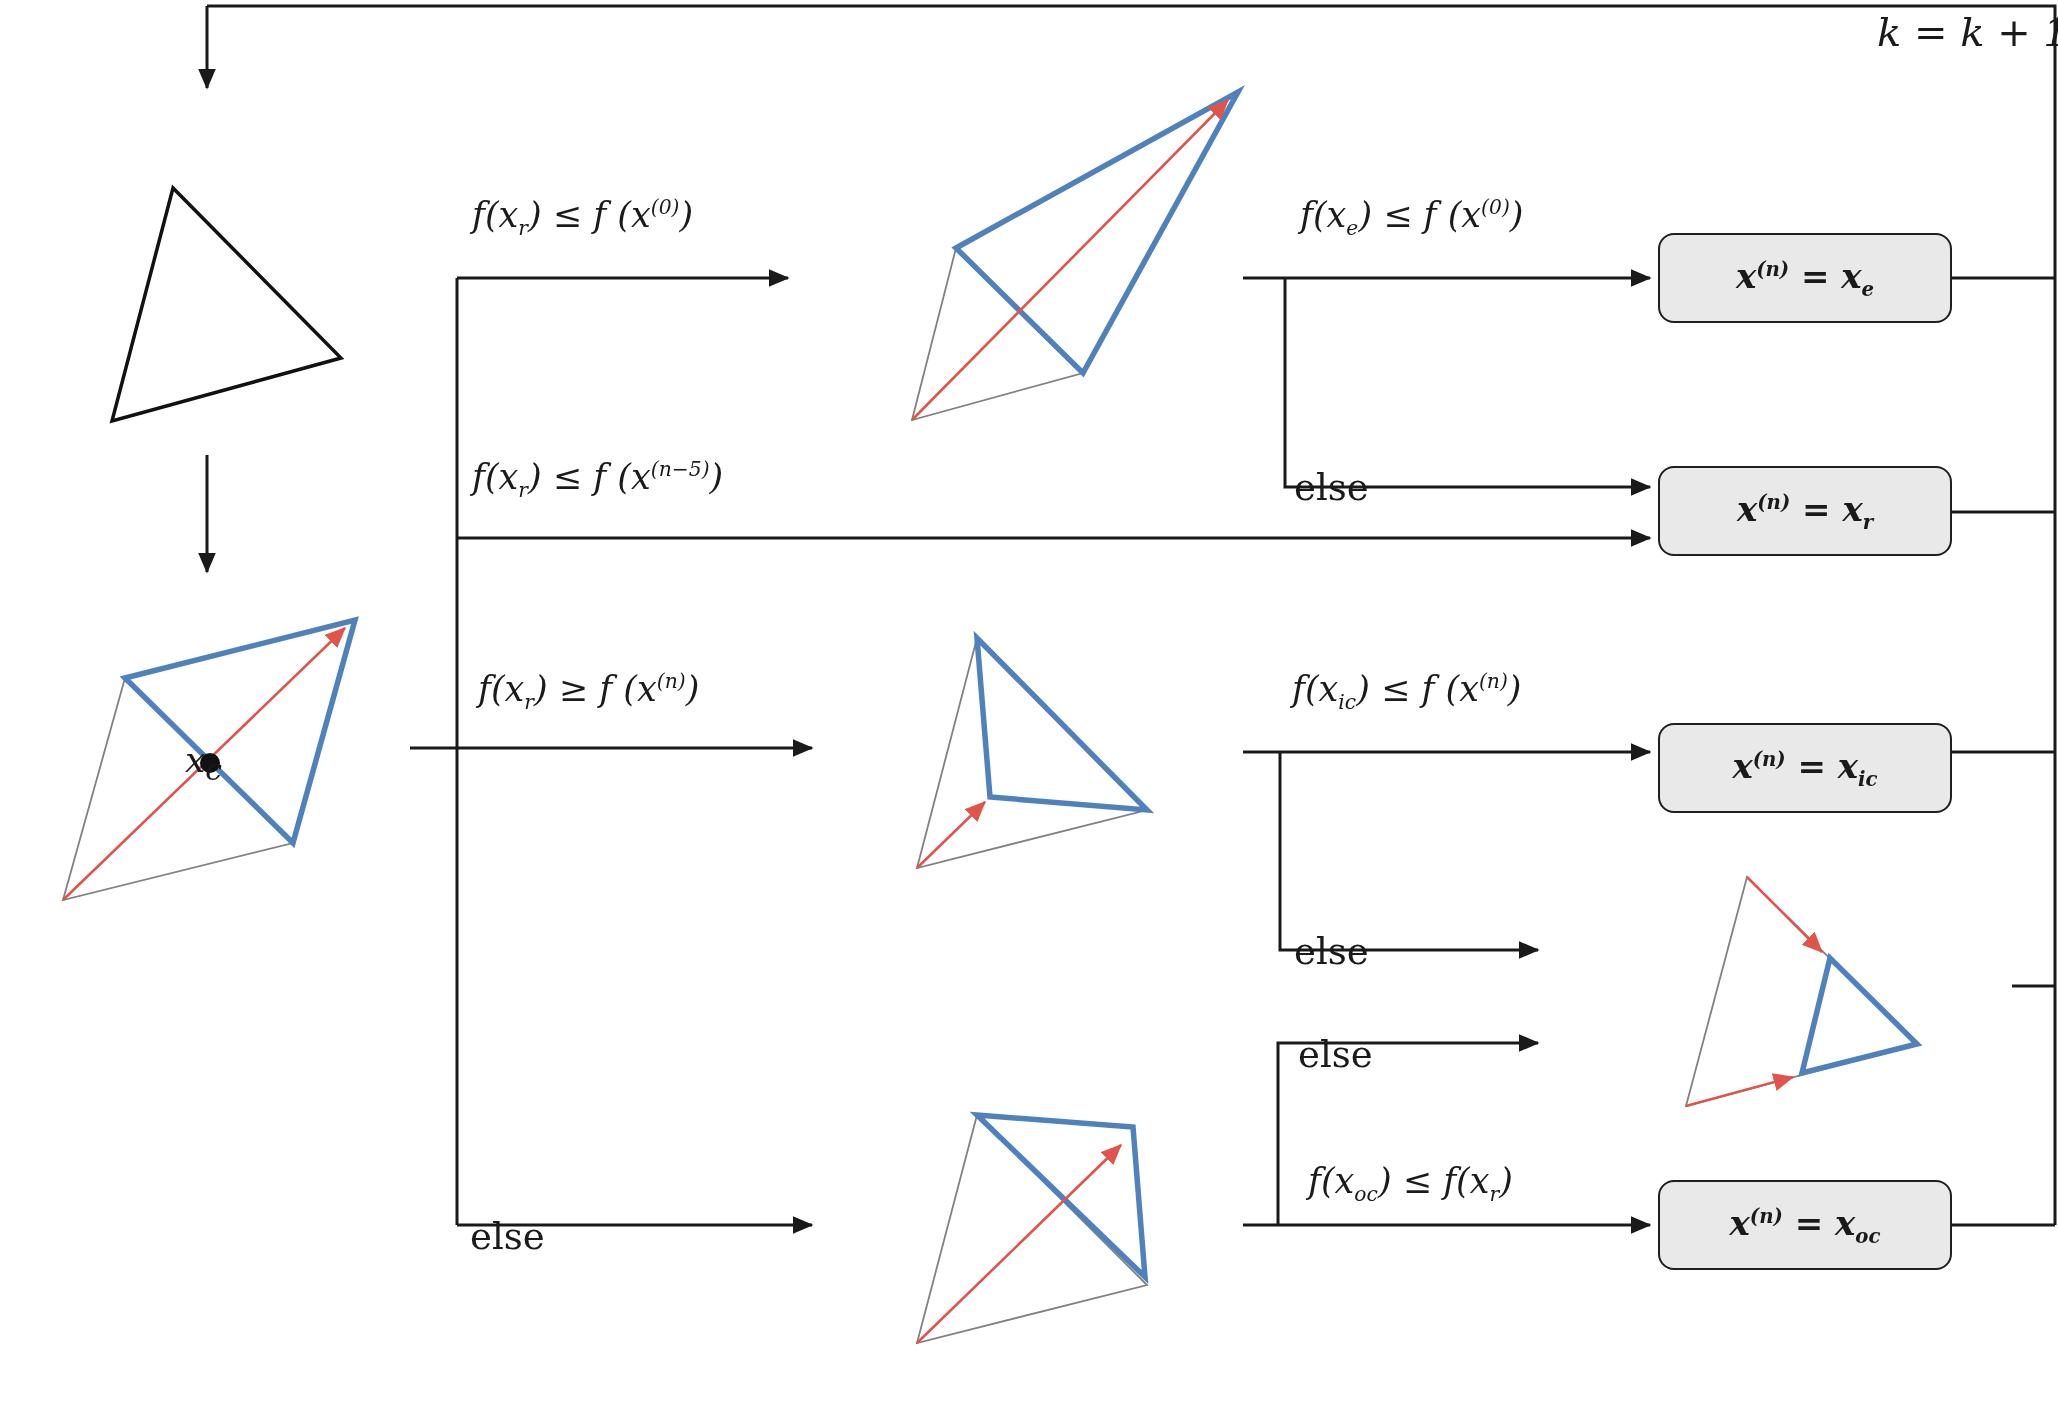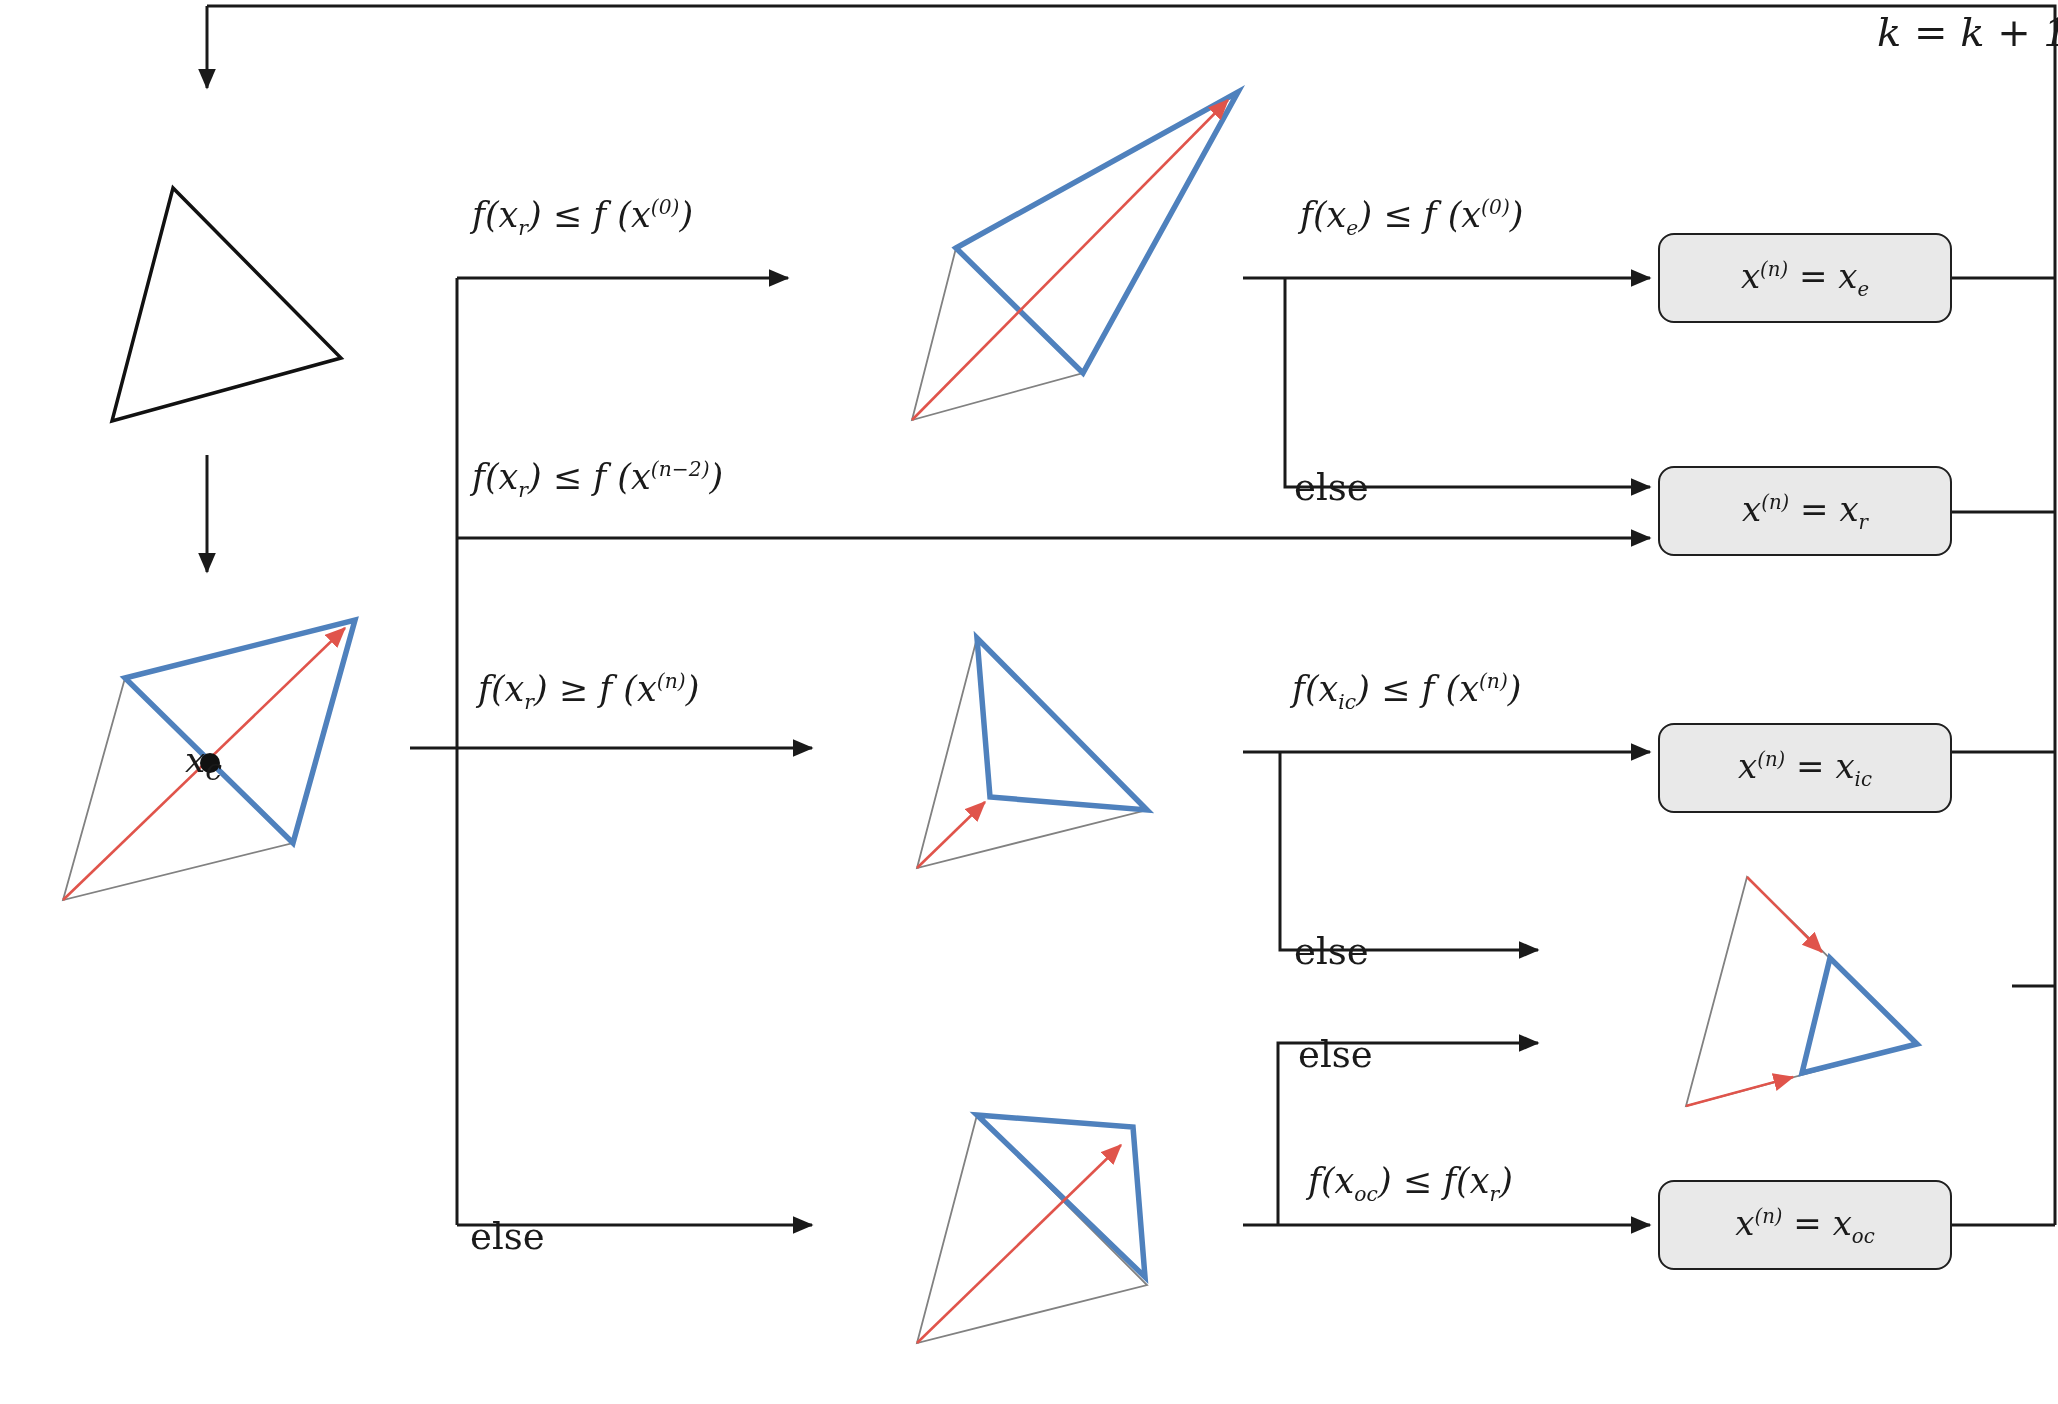--- a/index.html
+++ b/index.html
@@ -9,21 +9,21 @@
   .lbl{position:absolute;white-space:nowrap;line-height:1.1;}
   .math{font-style:italic;font-size:35px;}
   .math sub,.math sup,.rbox sub,.rbox sup{font-size:58%;font-style:italic;}
   .math sup{vertical-align:super;}
   .else{font-style:normal;font-size:37px;margin-top:42px;}
   .kcounter{font-style:italic;font-size:40px;}
   .xc{font-style:italic;font-size:36px;margin-left:35px;}
   .rbox{position:absolute;width:294px;height:90px;box-sizing:border-box;
         background:#e9e9e9;border:2.5px solid #1f1f1f;border-radius:16px;
         display:flex;align-items:center;justify-content:center;
-        font-style:italic;font-size:34px;}
+        font-style:italic;font-size:34px;font-weight:bold;}
 </style>
 </head>
 <body>
 
 <svg id="diagram-svg" width="2058" height="1404" viewBox="0 0 2058 1404">
   <defs>
     <marker id="ab" markerWidth="8" markerHeight="8" refX="6.5" refY="3" orient="auto" markerUnits="strokeWidth">
       <path d="M0,0 L7,3 L0,6 Z" fill="#1a1a1a"></path>
     </marker>
     <marker id="ar" markerWidth="10" markerHeight="10" refX="7.5" refY="3.5" orient="auto" markerUnits="strokeWidth">
@@ -86,21 +86,21 @@
     <polygon points="1747,877 1686,1106 1917,1044" fill="none" stroke="#818181" stroke-width="1.8"></polygon>
     <polygon points="1830,958 1802,1073 1917,1044" fill="none" stroke="#4f81bd" stroke-width="5.5"></polygon>
     <line x1="1747" y1="877" x2="1822" y2="952" stroke="#e0544b" stroke-width="2.6" marker-end="url(#ar)"></line>
     <line x1="1686" y1="1106" x2="1793" y2="1077" stroke="#e0544b" stroke-width="2.6" marker-end="url(#ar)"></line>
   </g>
 </svg>
 
 <div class="lbl kcounter" style="left:1877px;top:10px;">k = k + 1</div>
 
 <div class="lbl math" style="left:472px;top:196px;">f(x<sub>r</sub>) ≤ f (x<sup>(0)</sup>)</div>
-<div class="lbl math" style="left:472px;top:458px;">f(x<sub>r</sub>) ≤ f (x<sup>(n−2)</sup>)</div>
+<div class="lbl math" style="left:472px;top:458px;">f(x<sub>r</sub>) ≤ f (x<sup>(n−5)</sup>)</div>
 <div class="lbl math" style="left:478px;top:670px;">f(x<sub>r</sub>) ≥ f (x<sup>(n)</sup>)</div>
 <div class="lbl else" style="left:470px;top:1175px;">else</div>
 
 <div class="lbl math" style="left:1292px;top:196px;margin-left:8px;">f(x<sub>e</sub>) ≤ f (x<sup>(0)</sup>)</div>
 <div class="lbl else" style="left:1294px;top:426px;">else</div>
 <div class="lbl math" style="left:1292px;top:670px;">f(x<sub>ic</sub>) ≤ f (x<sup>(n)</sup>)</div>
 <div class="lbl else" style="left:1294px;top:890px;">else</div>
 <div class="lbl else" style="left:1298px;top:993px;">else</div>
 <div class="lbl math" style="left:1292px;top:1162px;margin-left:16px;">f(x<sub>oc</sub>) ≤ f(x<sub>r</sub>)</div>
 

